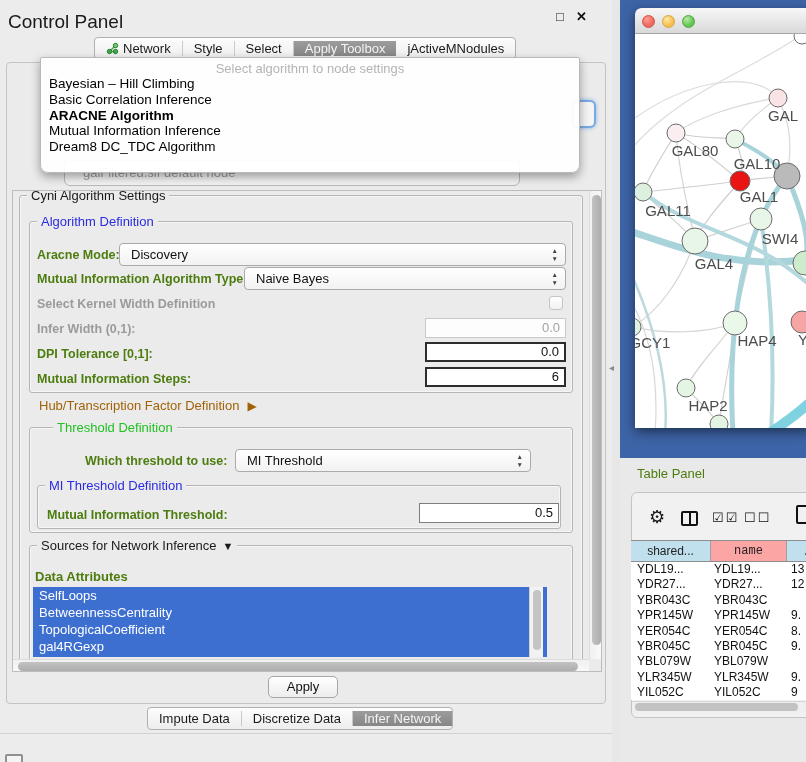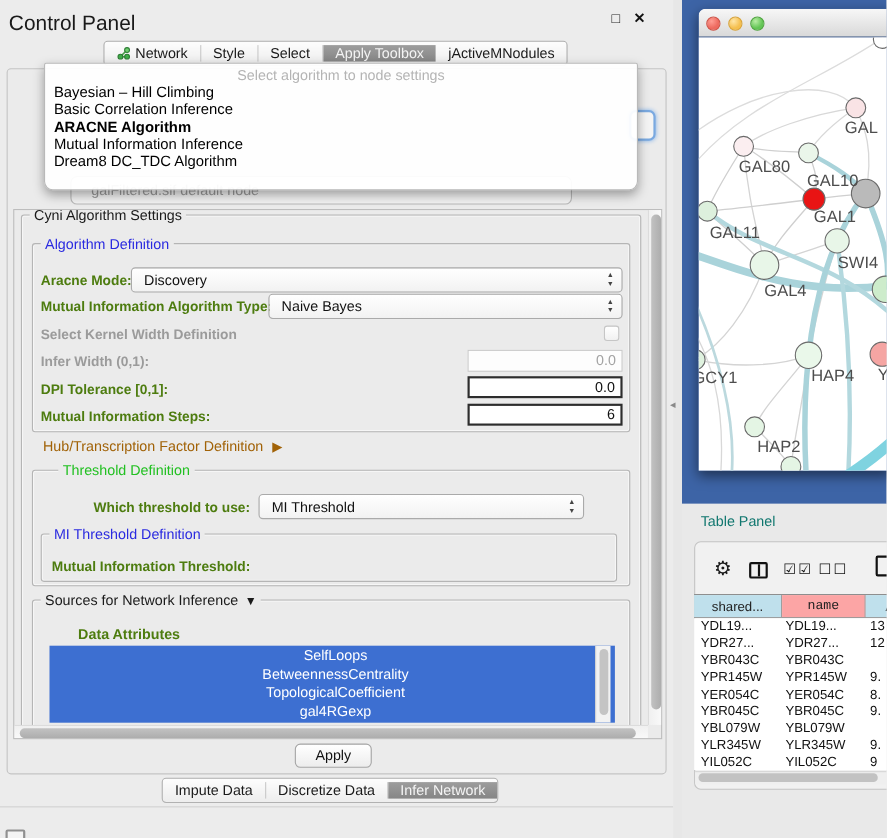--- a/index.html
+++ b/index.html
@@ -75,21 +75,21 @@
   #net-window { left:635px; top:8px; width:175px; height:420px; border-radius:6px 0 0 0; box-shadow:0 4px 12px rgba(0,0,0,0.5); overflow:hidden; }
   #net-titlebar { height:26px; background:linear-gradient(#f7f7f7,#d9d9d9); border-bottom:1px solid #a8a8a8; border-radius:6px 0 0 0; position:relative; }
   .light { position:absolute; top:6.5px; width:13px; height:13px; border-radius:50%; }
   #light-red   { left:7px;  background:radial-gradient(circle at 35% 30%, #ff9d93, #ed6a5f 60%); border:1px solid #ce5347; }
   #light-yellow{ left:27px; background:radial-gradient(circle at 35% 30%, #ffe6a8, #f5bf4e 60%); border:1px solid #d8a43a; }
   #light-green { left:47px; background:radial-gradient(circle at 35% 30%, #b8eda4, #63c555 60%); border:1px solid #4fa53f; }
   #net-canvas { width:175px; height:394px; background:#fff; }
 
   
   #table-section { left:620px; top:458px; width:186px; height:304px; background:#e9e9e9; }
-  #tp-title { left:637px; top:466px; font-size:13px; color:#0f766e;text-align:center; }
+  #tp-title { left:637px; top:466px; font-size:13px; color:#4d7c0f;text-align:center; }
   #tp-panel { left:631px; top:492px; width:200px; height:226px; background:#f1f1f1; border:1px solid #c4c4c4; border-radius:6px 0 0 6px; }
   #tb-gear { left:649px; top:506px; font-size:18px; color:#1a1a1a; }
   #tb-columns { left:681px; top:511px; width:17px; height:15px; border:2px solid #111; border-radius:2px; }
   #tb-columns::after { content:""; position:absolute; left:5.5px; top:0; width:2px; height:11px; background:#111; }
   #tb-checks, #tb-boxes { font-size:13px; color:#111; letter-spacing:2px; }
   #tb-checks { left:712px; top:510px; }
   #tb-boxes { left:744px; top:510px; }
   #tb-file { left:796px; top:505px; width:15px; height:19px; border:2px solid #111; border-radius:2px; background:#f1f1f1; }
 
   #tbl-header { left:631px; top:540px; width:256px; height:22px; display:flex; border-top:1px solid #8e8e8e; border-bottom:1px solid #8e8e8e; }
@@ -197,28 +197,29 @@
   <div class="flabel" style="left:72px; top:263px;">Which threshold to use:</div>
   <div class="combo" style="left:222px; top:258px; width:296px;">
     <span>MI Threshold</span>
     <span class="arrows">▲<br>▼</span>
   </div>
 
   <div class="groupbox" style="left:24px; top:294px; width:524px; height:44px;"></div>
   <div class="gb-title blue" style="left:32px; top:287px;">MI Threshold Definition</div>
 
   <div class="flabel" style="left:34px; top:317px;">Mutual Information Threshold:</div>
+  <div class="tfield" style="left:406px; top:312px; width:140px; border-color:#7e7e7e;">0.5</div>
 
   <div class="groupbox" style="left:16px; top:354px; width:544px; height:120px;"></div>
   <div class="gb-title" style="left:24px; top:347px; color:#1a1a1a;">
     <span>Sources for Network Inference</span><span id="src-arrow">▼</span>
   </div>
-  <div class="flabel" style="left:22px; top:378px; font-size:13px;margin-left:36px;">Data Attributes</div>
-
-  <div class="abs" id="attr-list" style="left:32px; top:396px;text-align:center;">
+  <div class="flabel" style="left:22px; top:378px; font-size:13px;">Data Attributes</div>
+
+  <div class="abs" id="attr-list" style="left:20px; top:396px;">
     <div id="attr-items">
         <div class="attr-item">SelfLoops</div>
         <div class="attr-item">BetweennessCentrality</div>
         <div class="attr-item">TopologicalCoefficient</div>
         <div class="attr-item">gal4RGexp</div>
       </div>
     <div id="attr-scroll">
         <div id="attr-thumb"></div>
       </div>
   </div>

